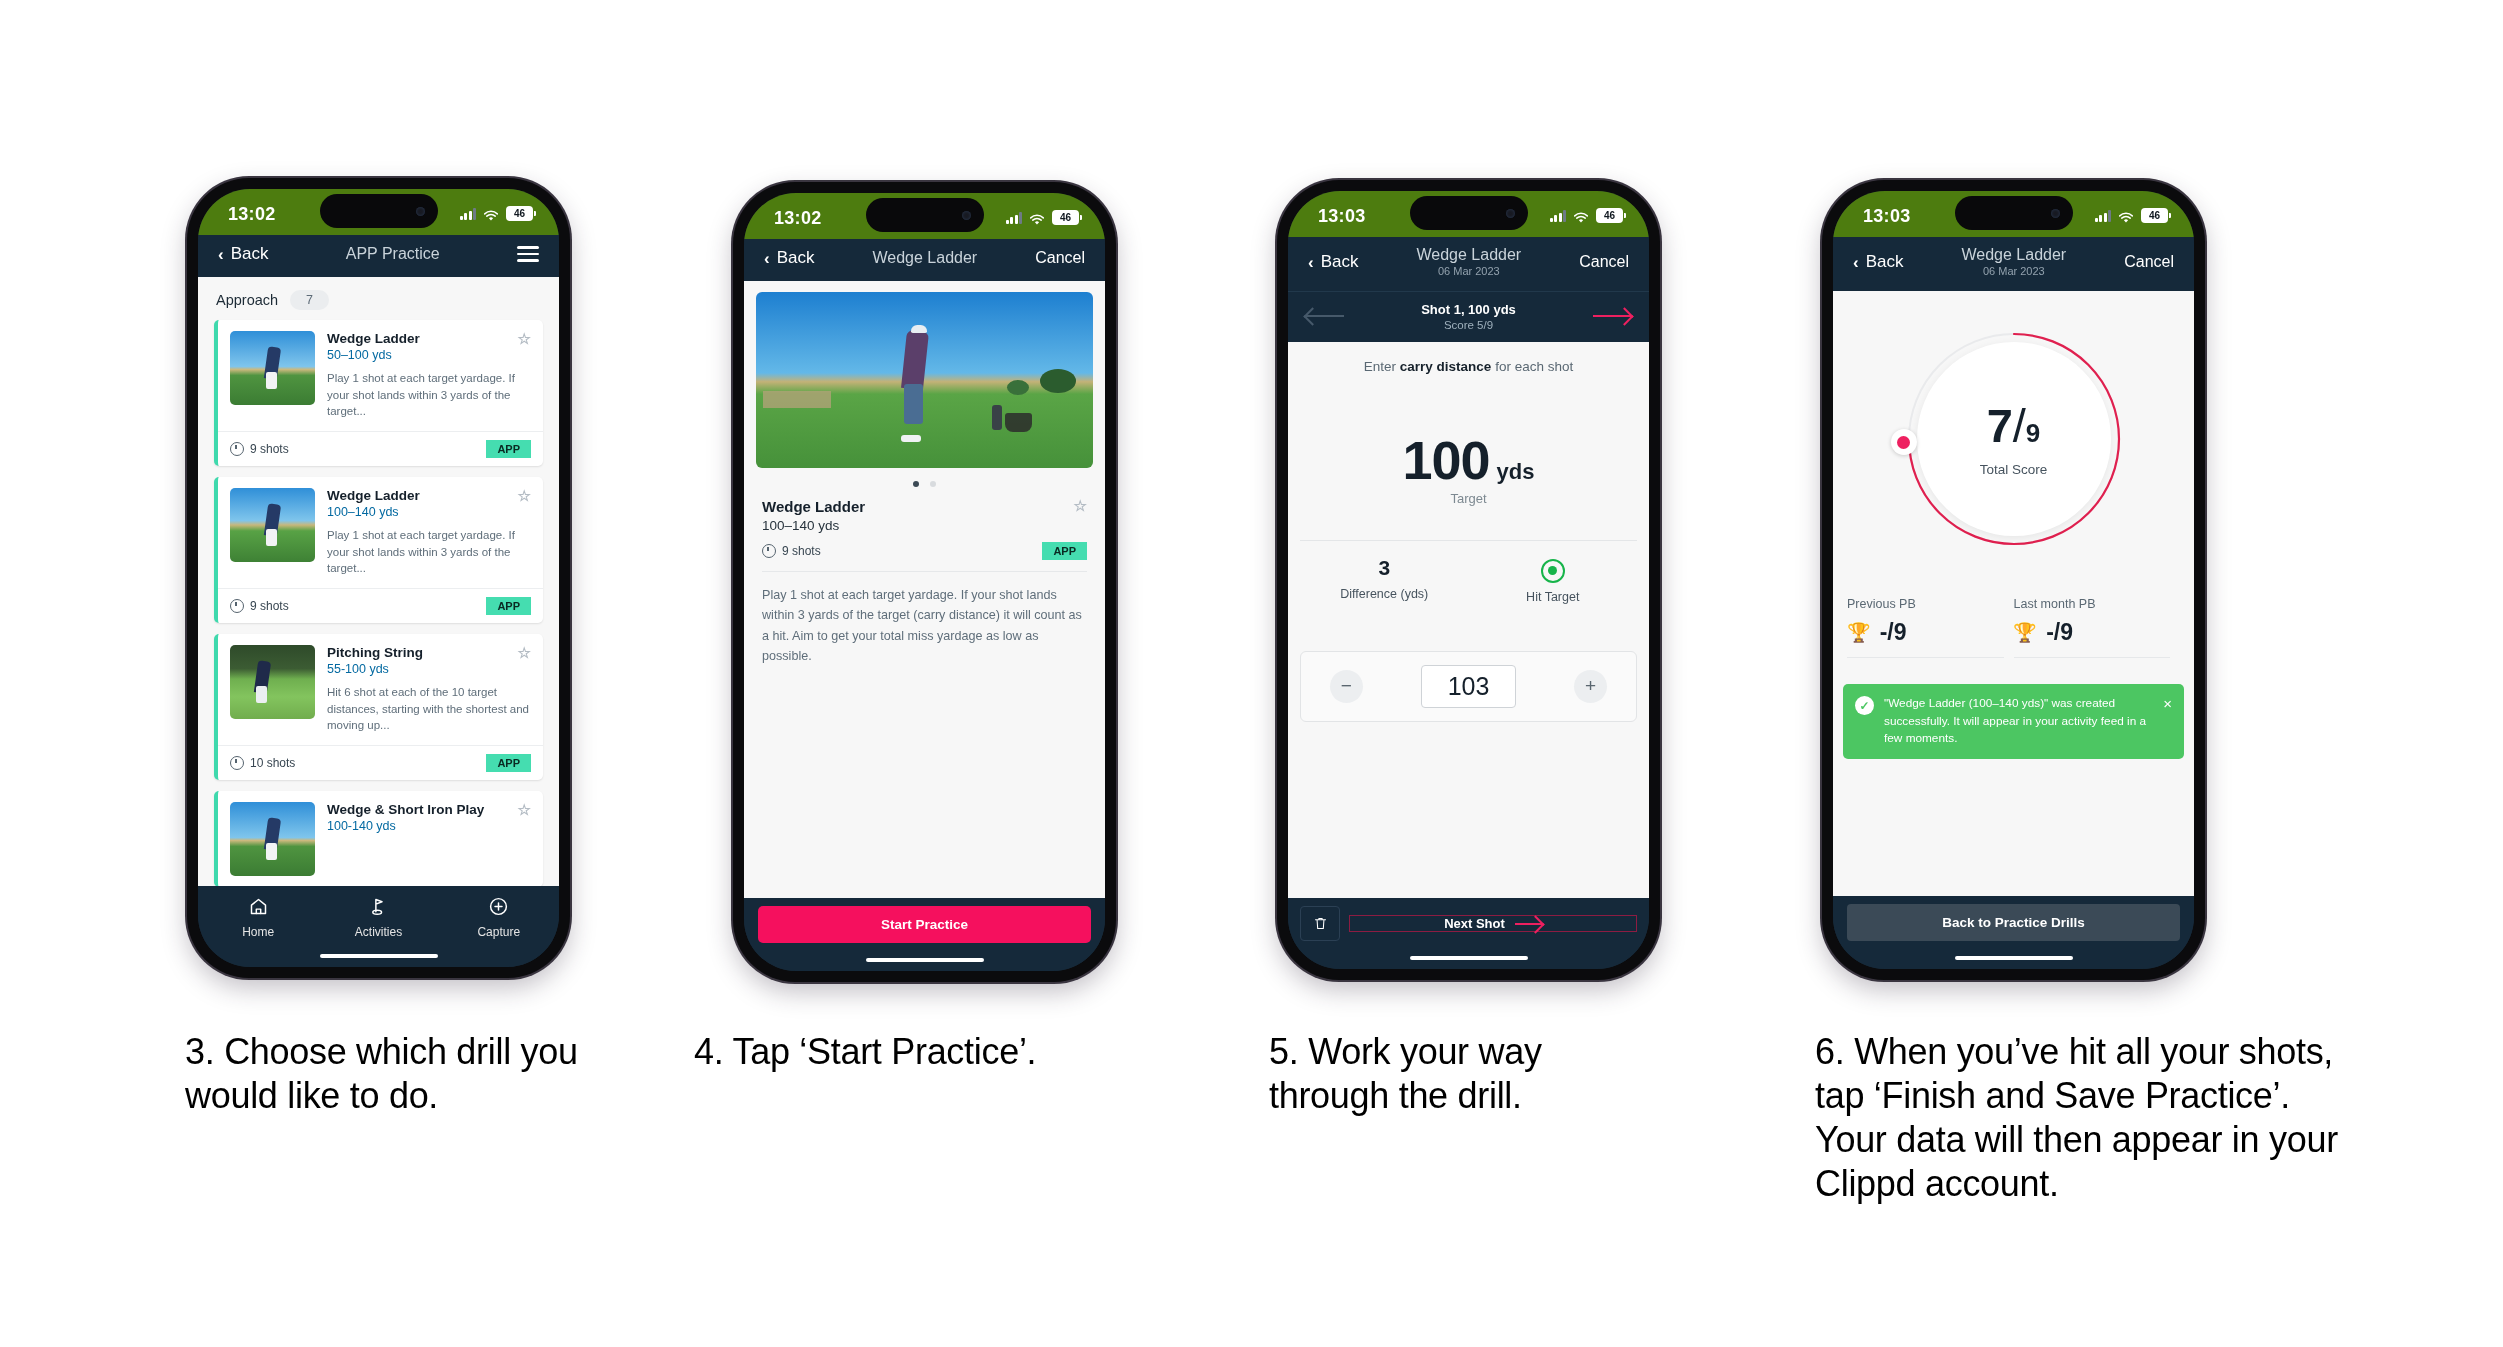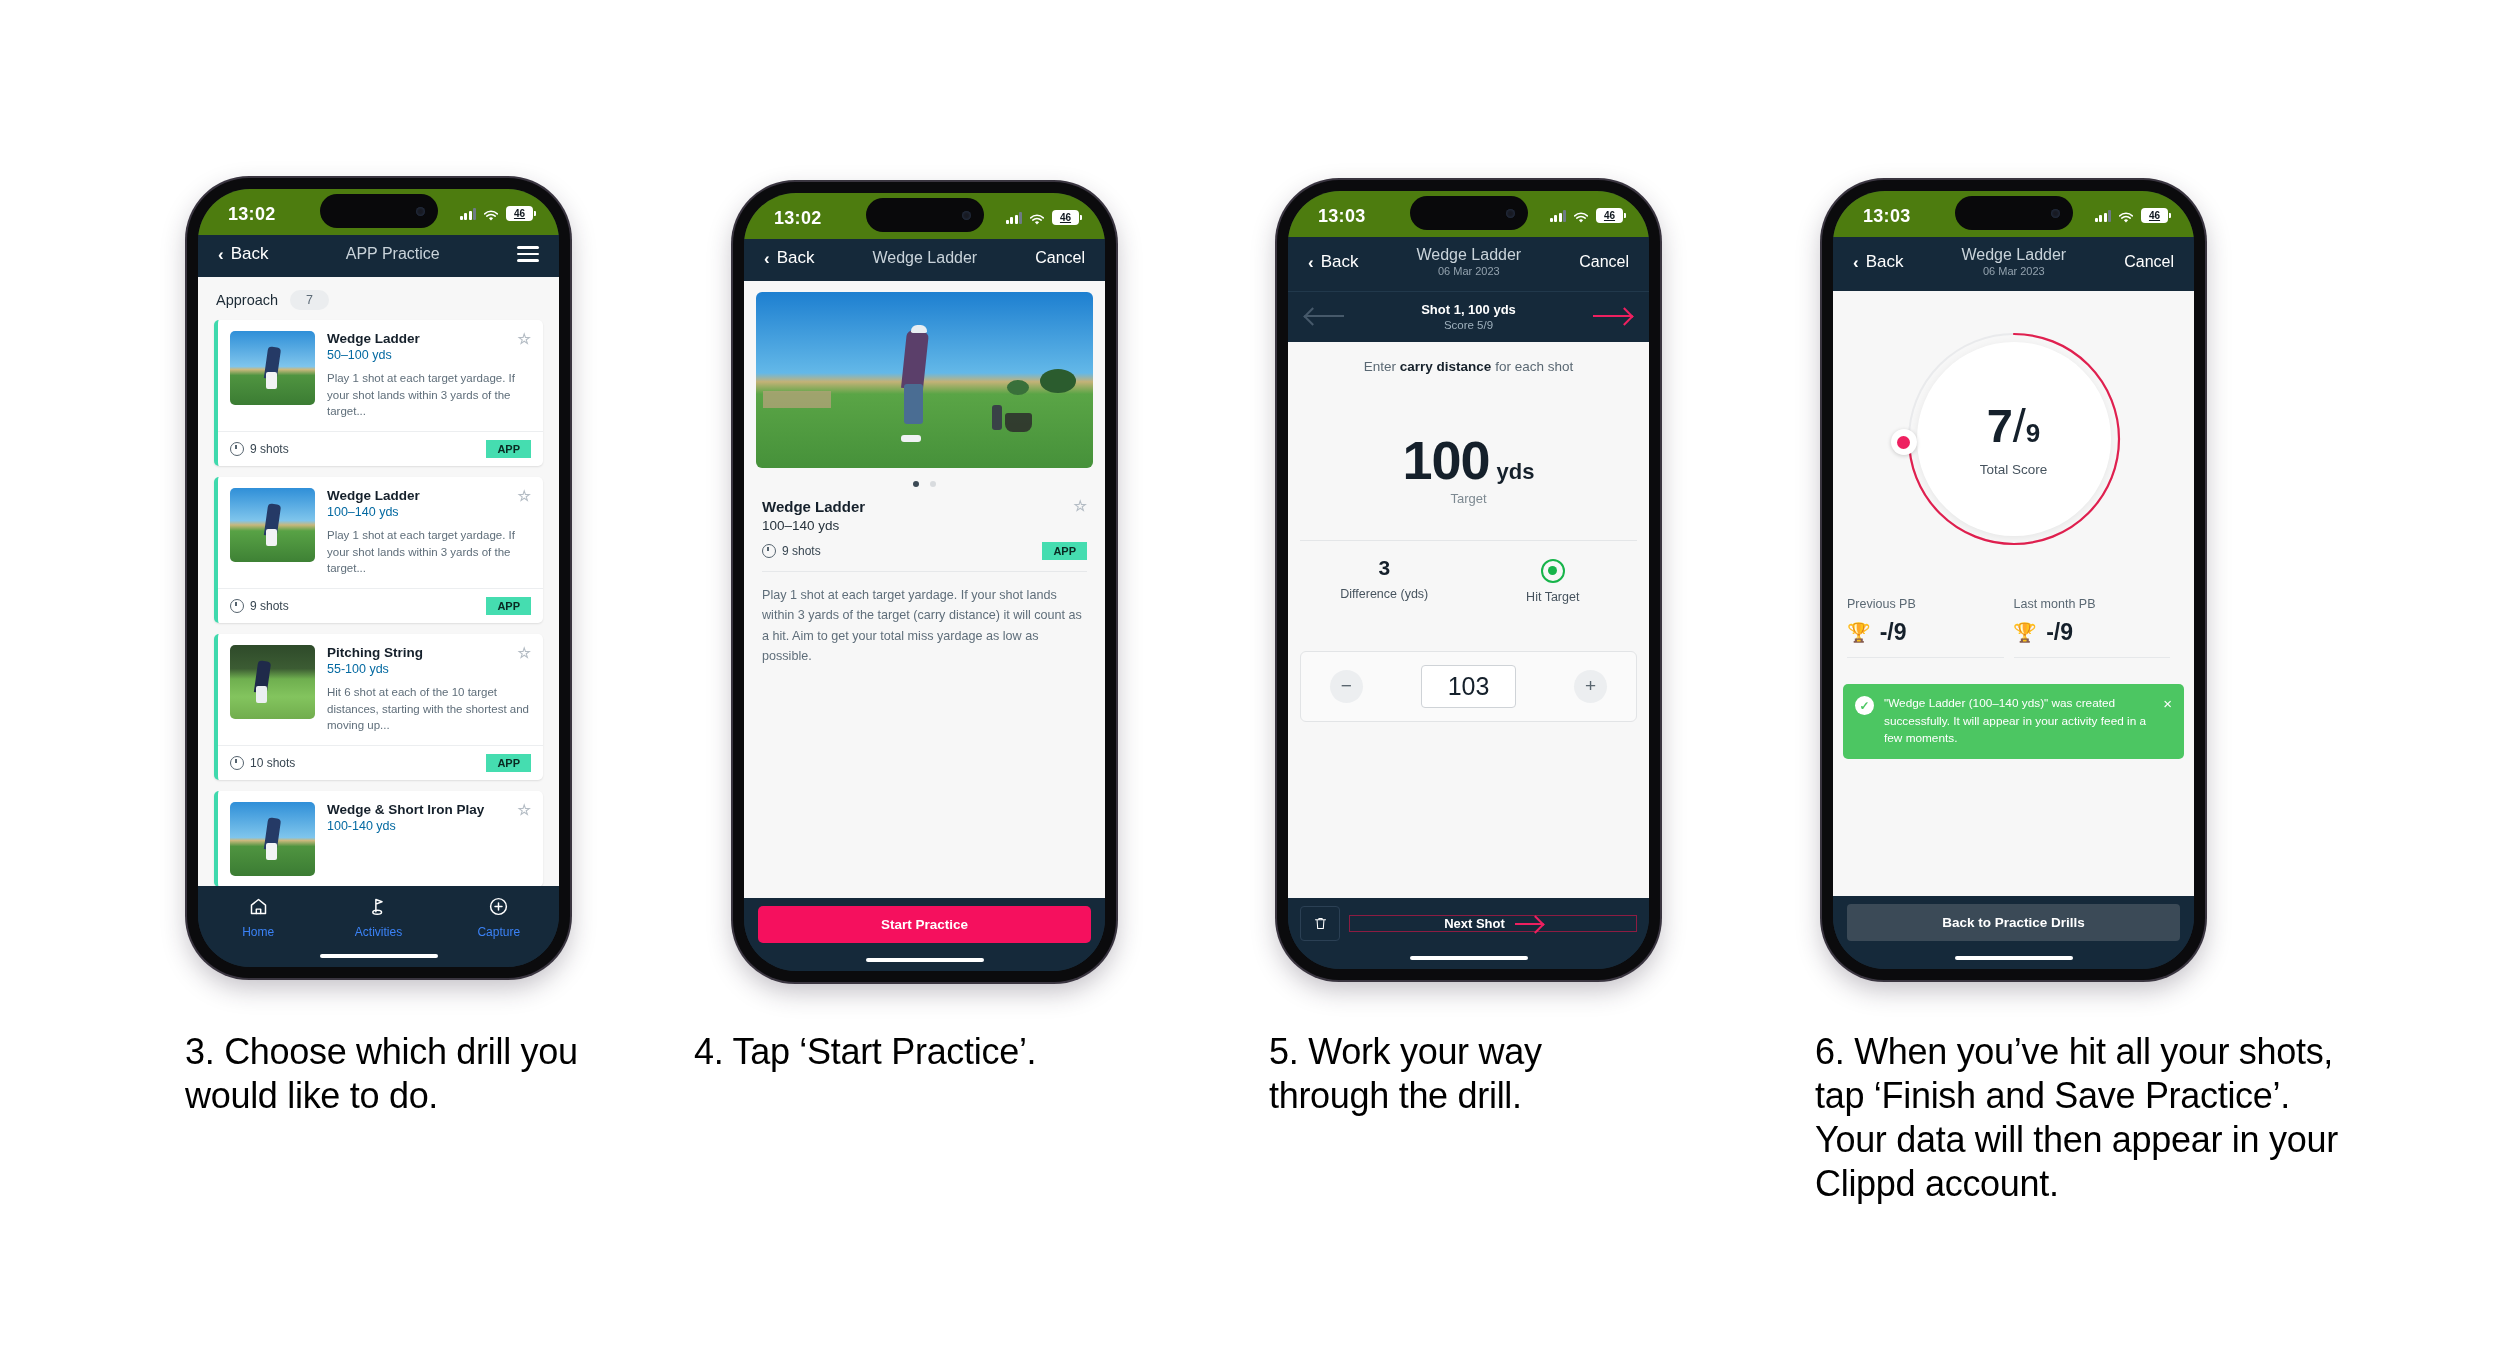--- a/index.html
+++ b/index.html
@@ -43,21 +43,21 @@
   .sig{display:flex;align-items:flex-end;gap:1.5px;height:12px;}
   .sig i{display:block;width:3px;background:#fff;border-radius:1px;}
   .sig i:nth-child(1){height:4px;}
   .sig i:nth-child(2){height:6.5px;}
   .sig i:nth-child(3){height:9px;}
   .sig i:nth-child(4){height:12px;background:#6e7a86;}
   .wifi{width:16px;height:12px;position:relative;}
   .batt{
     min-width:27px;height:15px;border-radius:4px;background:#fff;color:#101820;
     font-size:10px;font-weight:bold;display:flex;align-items:center;justify-content:center;
-    padding:0 3px;box-sizing:border-box;position:relative;text-decoration:underline;
+    padding:0 3px;box-sizing:border-box;position:relative;
   }
   .batt:after{content:"";position:absolute;right:-3px;top:5px;width:2px;height:5px;background:#fff;border-radius:0 1px 1px 0;}
 
   
   .navbar{
     flex:0 0 auto;background:#15293a;color:#fff;
     display:flex;align-items:center;justify-content:space-between;
     padding:9px 20px 13px 20px;box-sizing:border-box;
   }
   .nav-back{display:flex;align-items:center;gap:7px;font-size:17px;color:#fff;}
@@ -113,21 +113,21 @@
     padding:8px 12px;
   }
   .shots{display:flex;align-items:center;gap:6px;font-size:12px;color:#384651;}
   .clock{width:12px;height:12px;border-radius:50%;border:1.4px solid #55636e;position:relative;}
   .clock:before{content:"";position:absolute;left:4.4px;top:2px;width:1.3px;height:4px;background:#55636e;}
   .badge{background:#45ddb0;color:#0a2a22;font-size:11px;font-weight:bold;border-radius:0;padding:3px 11px;}
 
   
   .tabbar{
     flex:0 0 auto;background:#15293a;display:flex;align-items:flex-start;justify-content:space-around;
-    padding:10px 0 6px 0;color:#3b82f6;
+    padding:10px 0 6px 0;color:#e5e5e5;
   }
   .tab{display:flex;flex-direction:column;align-items:center;gap:5px;font-size:12px;width:33%;}
   .homebar{height:22px;background:#15293a;display:flex;align-items:center;justify-content:center;}
   .homebar i{display:block;width:118px;height:4.5px;border-radius:3px;background:#fff;}
 
   
   .hero{margin:11px 12px 0 12px;border-radius:6px;overflow:hidden;height:176px;position:relative;
     background:linear-gradient(#1d7fd0,#63b8e8 46%,#c3b277 51%,#5aa546 58%,#46913a);}
   .hero .golfer{position:absolute;left:44%;top:22%;width:22px;height:58px;background:#5b3f6a;border-radius:6px 6px 0 0;transform:rotate(6deg);}
   .hero .legs{position:absolute;left:44%;top:52%;width:19px;height:40px;background:#4a6d93;border-radius:3px;}

